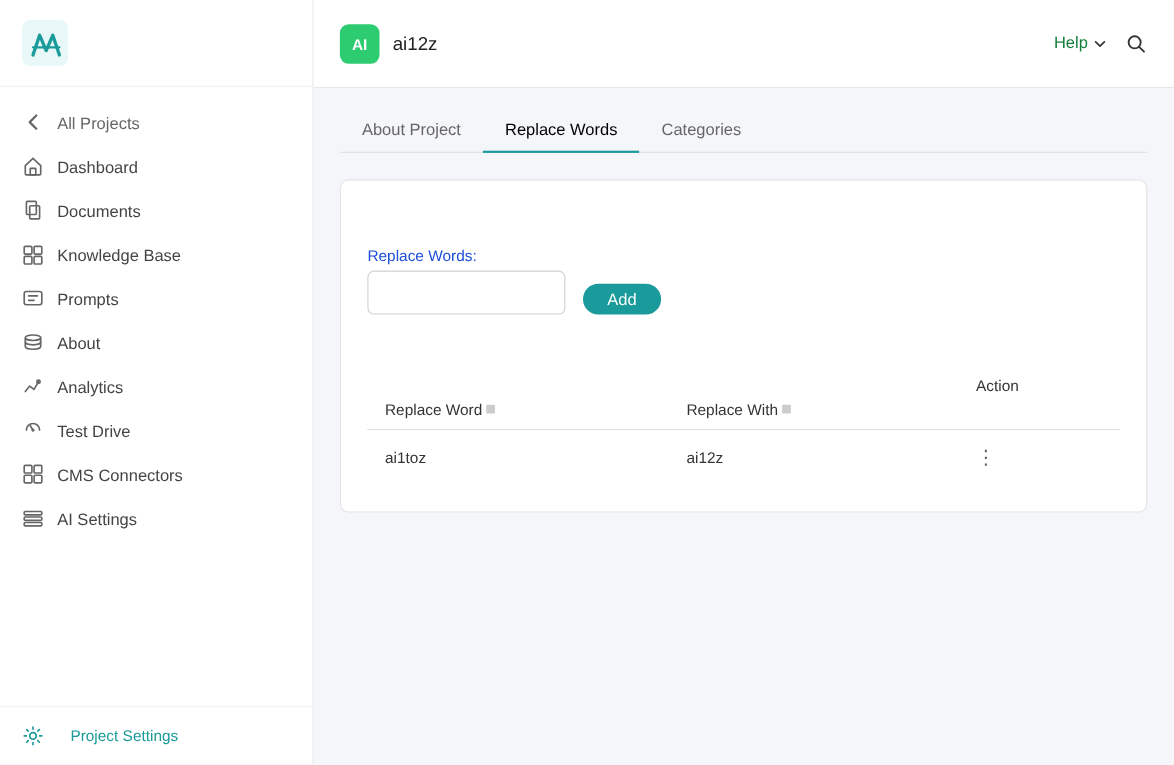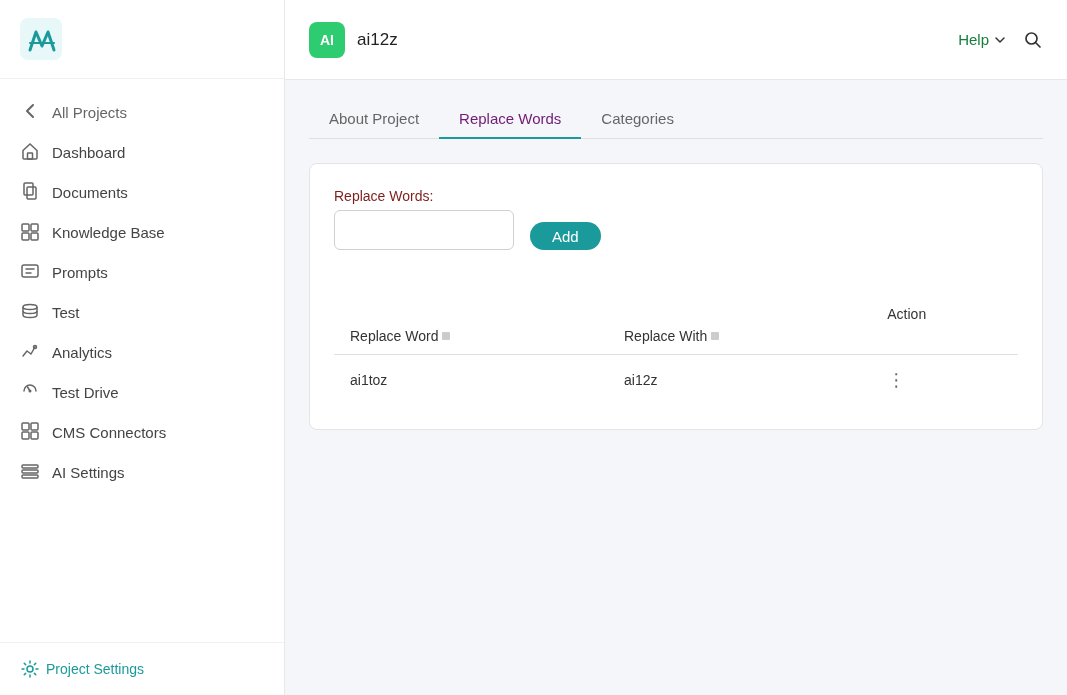--- a/index.html
+++ b/index.html
@@ -55,21 +55,21 @@
     .nav-item-back {
       color: #666;
     }
     .sidebar-footer {
       padding: 16px 20px;
       border-top: 1px solid #f0f0f0;
     }
     .project-settings-item {
       display: flex;
       align-items: center;
-      gap: 6px;
+      gap: 24px;
       color: #1a9a9a;
       font-size: 14px;
       cursor: pointer;
       text-align: right;
     }
 
     
     .main-area {
       flex: 1;
       display: flex;
@@ -150,21 +150,21 @@
     .tab {
       padding: 10px 20px;
       font-size: 15px;
       color: #666;
       cursor: pointer;
       border-bottom: 2px solid transparent;
       margin-bottom: -1px;
       text-decoration: none;
     }
     .tab.active {
-      color: #701a75;
+      color: #000000;
       border-bottom: 2px solid #1a9a9a;
       font-weight: 500;
     }
 
     
     .card {
       background: #fff;
       border-radius: 8px;
       border: 1px solid #e4e4e4;
       padding: 24px;
@@ -177,22 +177,23 @@
       align-items: flex-end;
       margin-bottom: 24px;
     }
     .form-group {
       display: flex;
       flex-direction: column;
       gap: 6px;
     }
     .form-label {
       font-size: 14px;
-      color: #7f1d1d;
+      color: #1d4ed8;
       font-weight: 400;
+      margin-top: 36px;
     }
     .form-input {
       width: 180px;
       height: 40px;
       border: 1px solid #d0d0d0;
       border-radius: 6px;
       padding: 0 10px;
       font-size: 14px;
       outline: none;
     }
@@ -322,21 +323,21 @@
     </div>
 
     <div class="nav-item">
       <span class="nav-icon">
         <svg viewBox="0 0 20 20" fill="none">
             <ellipse cx="10" cy="6" rx="7" ry="2.5" stroke="#666" stroke-width="1.5"></ellipse>
             <path d="M3 6v4c0 1.38 3.13 2.5 7 2.5S17 11.38 17 10V6" stroke="#666" stroke-width="1.5"></path>
             <path d="M3 10v4c0 1.38 3.13 2.5 7 2.5S17 15.38 17 14v-4" stroke="#666" stroke-width="1.5"></path>
           </svg>
       </span>
-      <span>Test</span>
+      <span>About</span>
     </div>
 
     <div class="nav-item">
       <span class="nav-icon">
         <svg viewBox="0 0 20 20" fill="none">
             <path d="M3 15l4-5 4 3 4-7" stroke="#666" stroke-width="1.5" stroke-linecap="round" stroke-linejoin="round"></path>
             <circle cx="15" cy="6" r="1.5" stroke="#666" stroke-width="1.5"></circle>
           </svg>
       </span>
       <span>Analytics</span>

